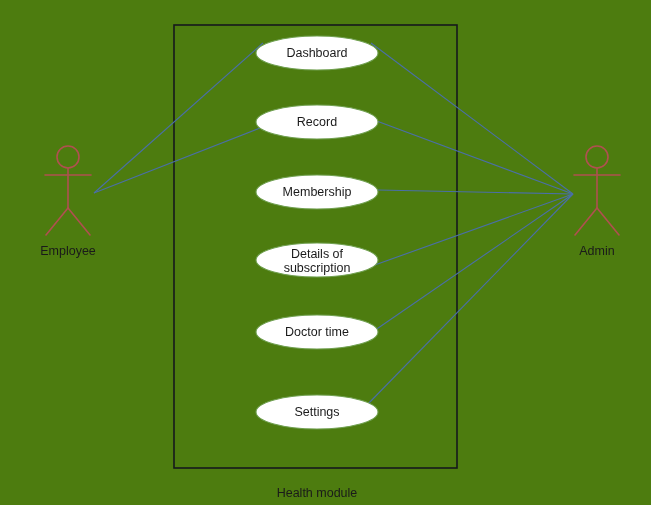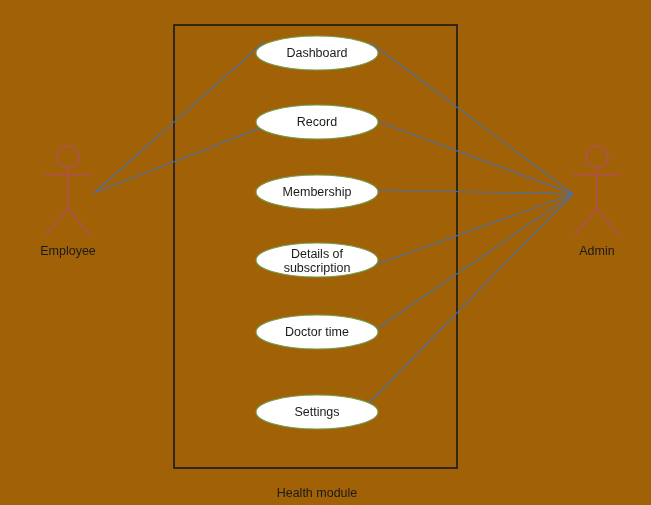--- a/index.html
+++ b/index.html
@@ -7,21 +7,21 @@
     padding: 0;
     background: #ffffff;
   }
   body {
     font-family: "Liberation Sans", sans-serif;
   }
   #diagram-root {
     position: relative;
     width: 651px;
     height: 505px;
-    background: #a16207;
+    background: #4d7c0f;
     overflow: hidden;
   }
   #diagram-svg {
     position: absolute;
     top: 0;
     left: 0;
     width: 651px;
     height: 505px;
   }
   .usecase-label {

